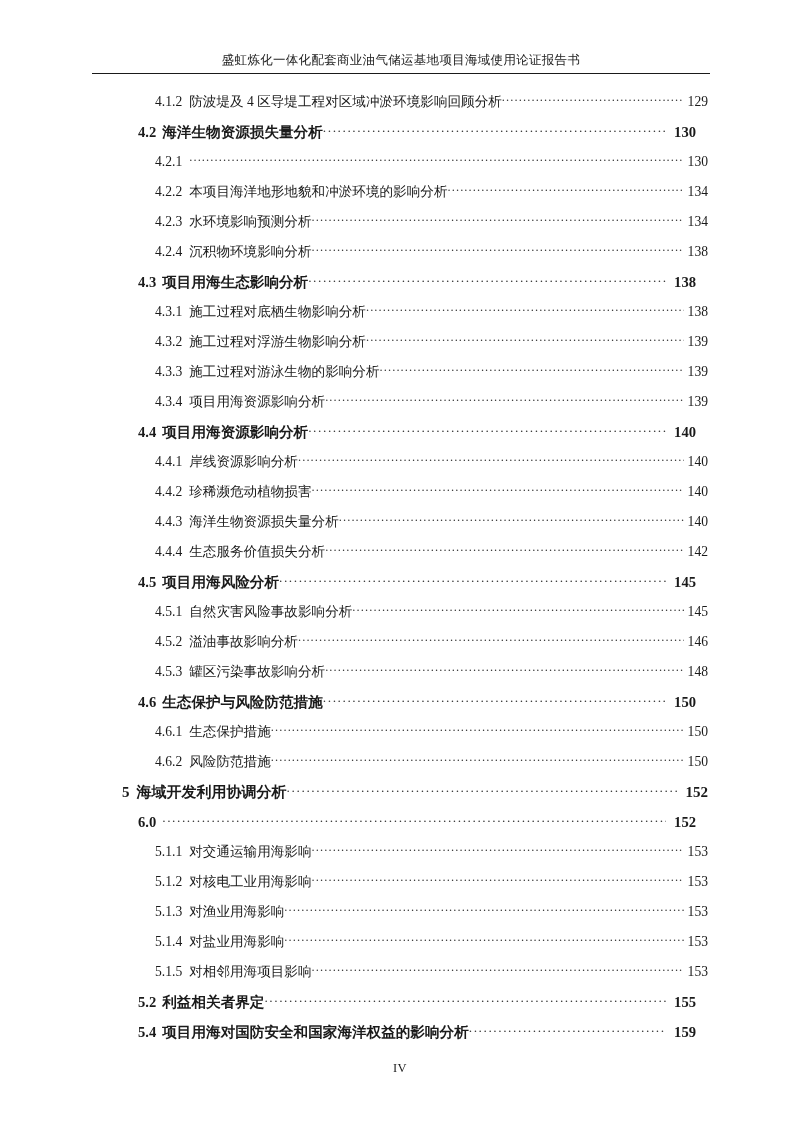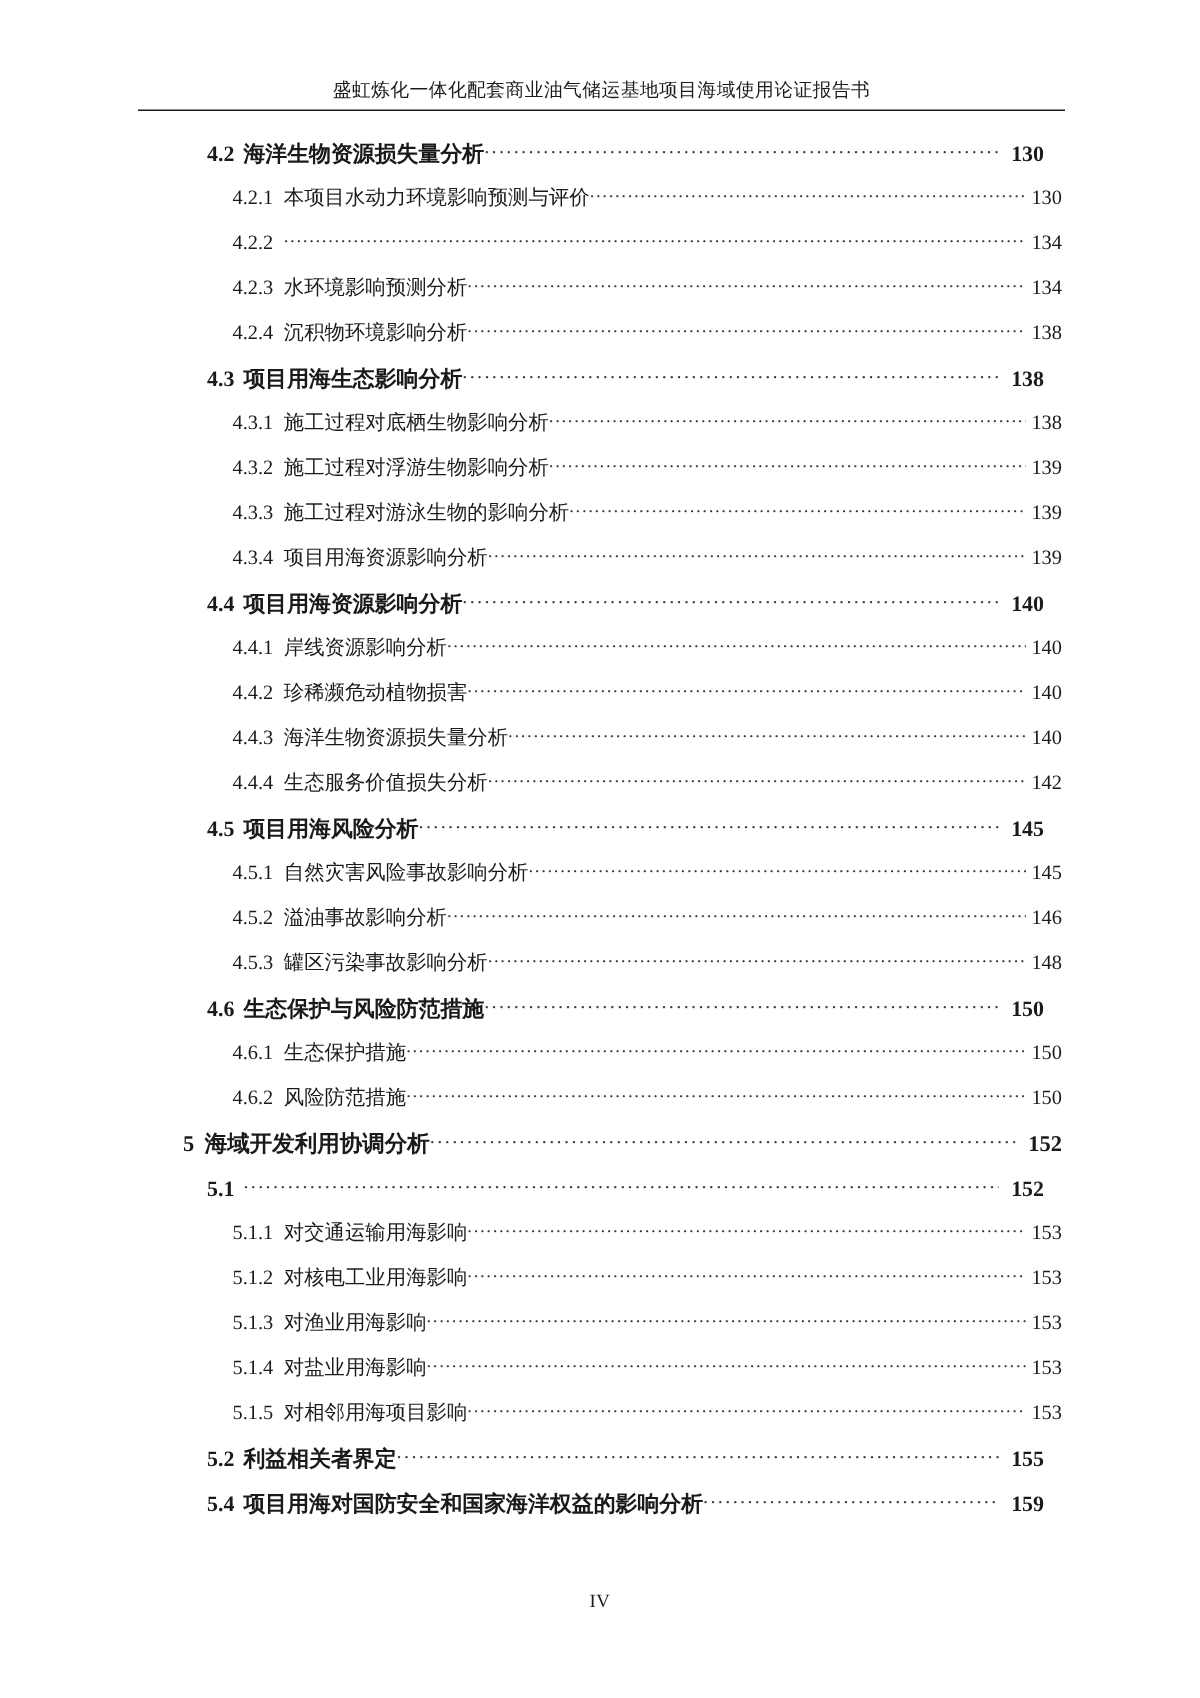--- a/index.html
+++ b/index.html
@@ -141,34 +141,40 @@
 <body>
 
 <div class="page">
 
   <div class="page-header">
     <div class="header-text">盛虹炼化一体化配套商业油气储运基地项目海域使用论证报告书</div>
   </div>
   <div class="header-rule"></div>
 
   <div class="toc" id="toc-list">
+      <div class="toc-entry lvl3">
+        <span class="num">4.1.2</span>
+        <span class="title">防波堤及 4 区导堤工程对区域冲淤环境影响回顾分析</span>
+        <span class="leader"></span>
+        <span class="pg">129</span>
+      </div>
       <div class="toc-entry lvl2">
         <span class="num">4.2</span>
         <span class="title">海洋生物资源损失量分析</span>
         <span class="leader"></span>
         <span class="pg">130</span>
       </div>
       <div class="toc-entry lvl3">
         <span class="num">4.2.1</span>
-        <span class="title">本项目水动力环境影响预测与评价</span>
         <span class="leader"></span>
         <span class="pg">130</span>
       </div>
       <div class="toc-entry lvl3">
         <span class="num">4.2.2</span>
+        <span class="title">本项目海洋地形地貌和冲淤环境的影响分析</span>
         <span class="leader"></span>
         <span class="pg">134</span>
       </div>
       <div class="toc-entry lvl3">
         <span class="num">4.2.3</span>
         <span class="title">水环境影响预测分析</span>
         <span class="leader"></span>
         <span class="pg">134</span>
       </div>
       <div class="toc-entry lvl3">
@@ -279,21 +285,21 @@
         <span class="leader"></span>
         <span class="pg">150</span>
       </div>
       <div class="toc-entry lvl1">
         <span class="num">5</span>
         <span class="title">海域开发利用协调分析</span>
         <span class="leader"></span>
         <span class="pg">152</span>
       </div>
       <div class="toc-entry lvl2">
-        <span class="num">5.1</span>
+        <span class="num">6.0</span>
         <span class="leader"></span>
         <span class="pg">152</span>
       </div>
       <div class="toc-entry lvl3">
         <span class="num">5.1.1</span>
         <span class="title">对交通运输用海影响</span>
         <span class="leader"></span>
         <span class="pg">153</span>
       </div>
       <div class="toc-entry lvl3">

